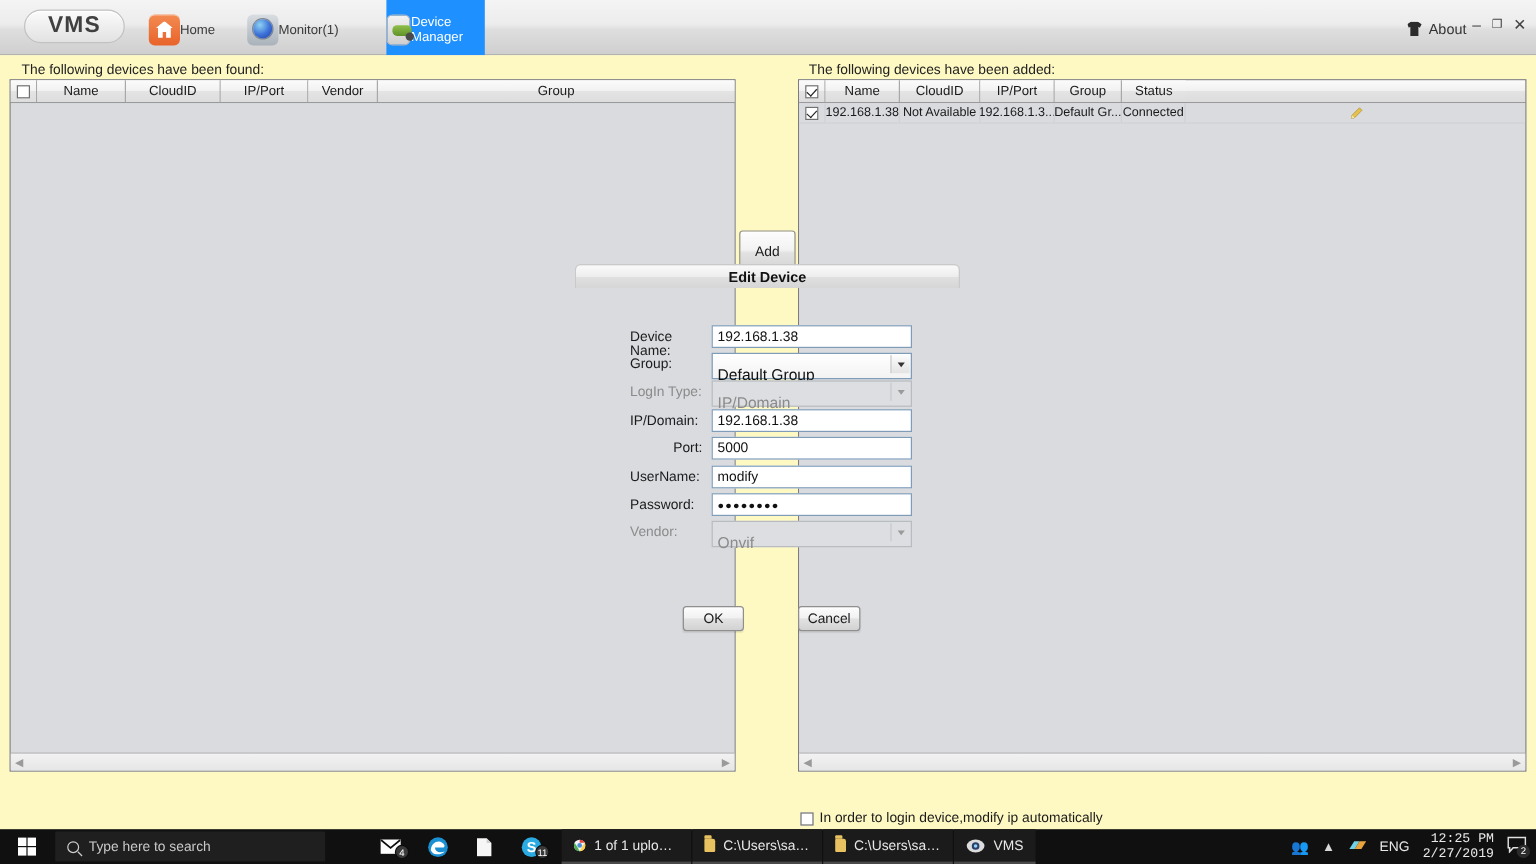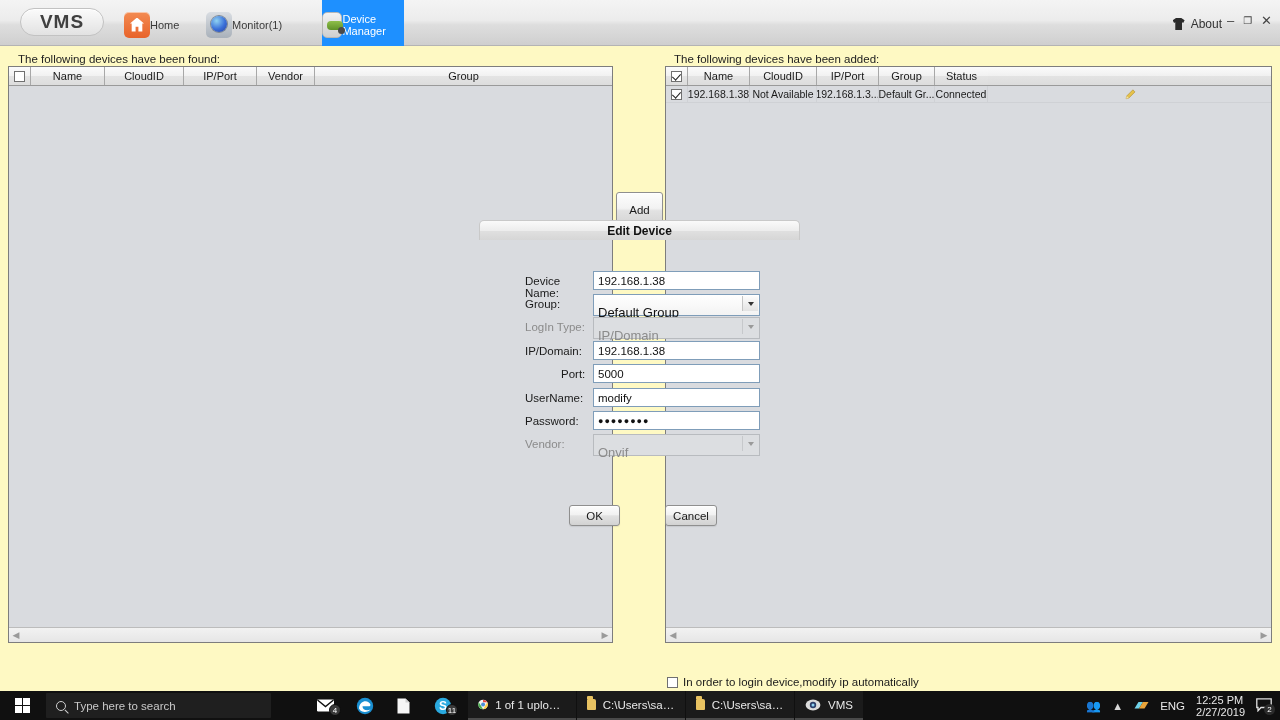--- a/index.html
+++ b/index.html
@@ -232,21 +232,21 @@
     content:""; position:absolute; right:-4px; bottom:-3px; width:5px; height:1.4px; background:#cfcfcf; transform:rotate(45deg);
   }
   .tbicon{ width:39px; height:29px; display:flex; align-items:center; justify-content:center; position:relative; }
   .tbtask{
     height:29px; display:flex; align-items:center; gap:7px; padding:0 10px;
     border-bottom:2px solid #4a4a4a; background:#1b1b1b; margin-right:1px;
     max-width:108px; white-space:nowrap; overflow:hidden;
   }
   .tbtask .tl{ overflow:hidden; text-overflow:ellipsis; }
   #tray{ margin-left:auto; display:flex; align-items:center; gap:11px; padding-right:8px; }
-  #clock{ text-align:left; line-height:12px; font-size:11px; }
+  #clock{ text-align:right; line-height:12px; font-size:11px;font-family:Liberation Mono, monospace; }
   .badge{
     position:absolute; right:4px; bottom:4px; width:12px; height:12px; border-radius:50%;
     background:#3a3a3a; color:#fff; font-size:8px; display:flex; align-items:center; justify-content:center;
     border:1px solid #0d0d0d;
   }
   .folder{ width:13px;height:11px;background:#e8c261; border-radius:1px 2px 1px 1px; position:relative; }
   .folder:before{ content:""; position:absolute; left:0; top:-3px; width:6px;height:3px;background:#e8c261;border-radius:1px 1px 0 0;}
 </style>
 </head>
 <body>

